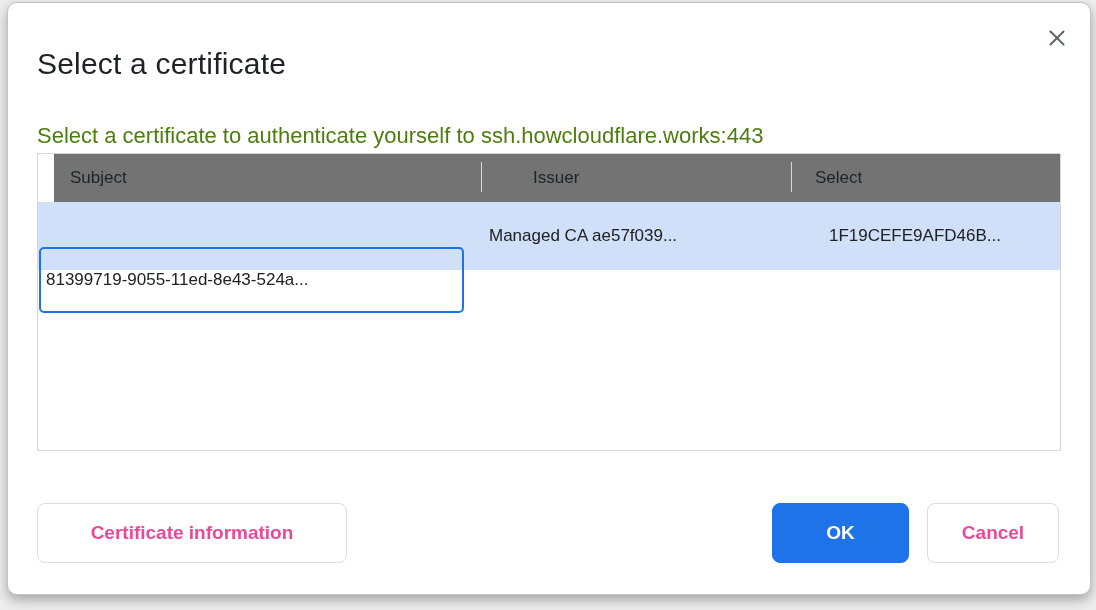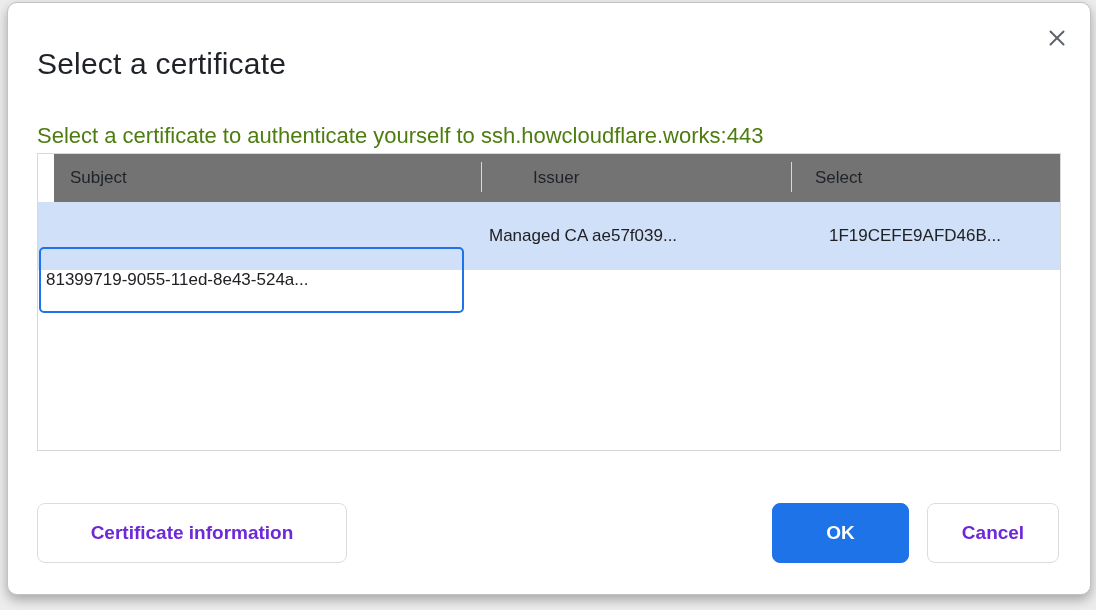--- a/index.html
+++ b/index.html
@@ -107,21 +107,21 @@
     border-radius: 8px;
     font-family: "Liberation Sans", sans-serif;
     font-size: 19px;
     font-weight: 600;
     display: flex; align-items: center; justify-content: center;
     cursor: pointer;
   }
   .btn-outline {
     background: #ffffff;
     border: 1px solid #dadce0;
-    color: #6d28d9;
+    color: #ec4899;
   }
   .btn-filled {
     background: #1e73e8;
     border: 1px solid #1e73e8;
     color: #ffffff;
   }
   .btn-info   { left: 29px;  width: 310px; }
   .btn-ok     { left: 764px; width: 137px; }
   .btn-cancel { left: 919px; width: 132px; }
 </style>

